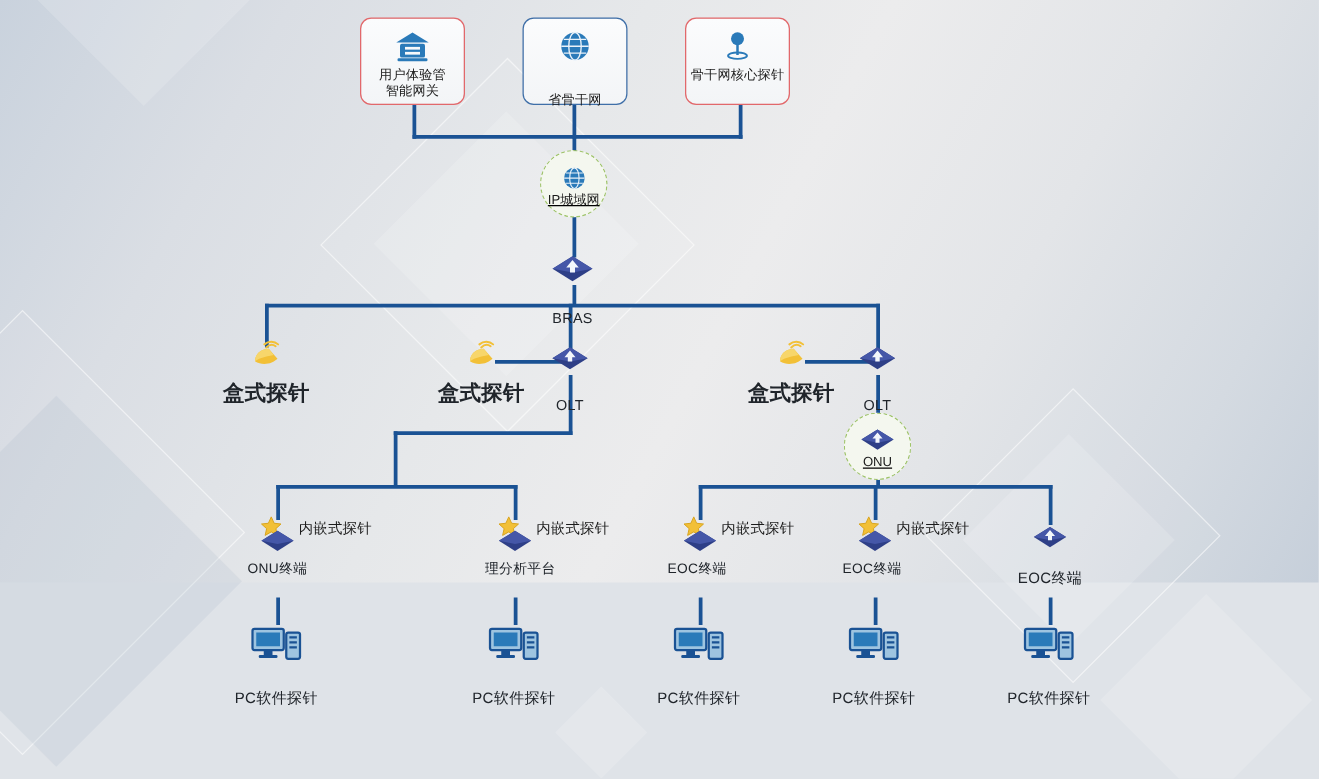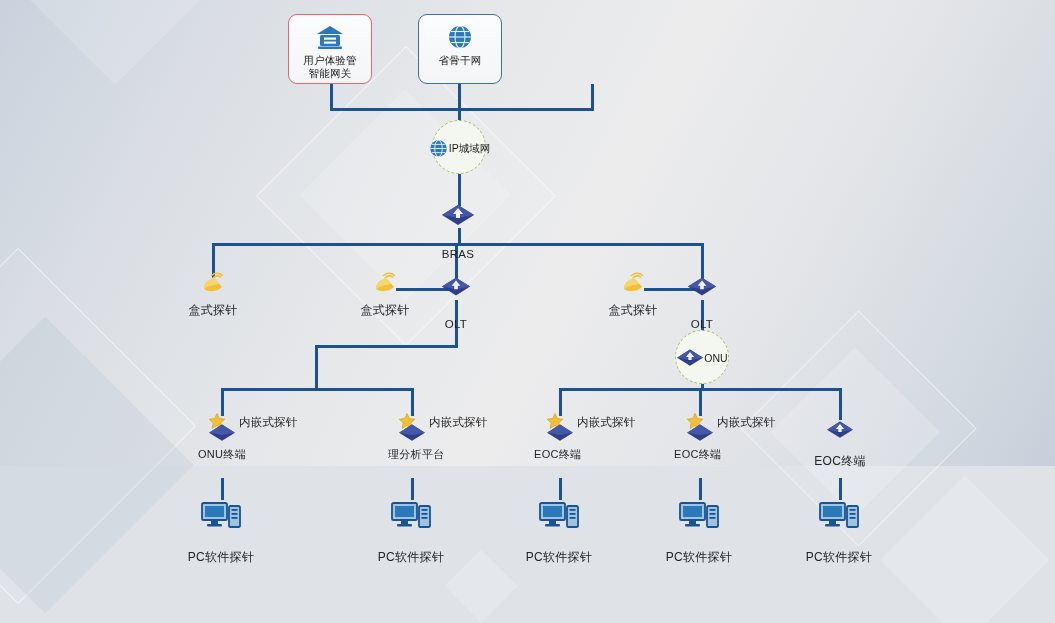--- a/index.html
+++ b/index.html
@@ -34,44 +34,44 @@
   .lnv{width:3px;}
 
   
   .card{
     position:absolute;width:84px;height:70px;border-radius:9px;
     background:linear-gradient(180deg,#fbfcfd 0%,#f3f5f7 100%);
     display:flex;flex-direction:column;align-items:center;justify-content:flex-start;
     box-sizing:border-box;padding-top:8px;
   }
   .card.red{border:1.6px solid #e2686b;}
-  .card.blue{border:1.6px solid #3f6fa8;}
+  .card.blue{border:1.6px solid #3f6fa8;gap:20px;}
   .card .ci{height:28px;display:flex;align-items:center;justify-content:center;}
   .card .cl{
     margin-top:3px;font-size:10.5px;line-height:12.5px;color:#1b1b1b;
     text-align:center;width:78px;letter-spacing:.2px;
   }
 
   
   .circ{
     position:absolute;width:52px;height:52px;border-radius:50%;
     background:#f4f7ef;border:1.5px dashed #9fc46a;
-    display:flex;flex-direction:row;align-items:center;justify-content:center;
+    display:flex;flex-direction:column;align-items:center;justify-content:center;text-decoration:underline;
   }
   .circ .ci{height:24px;display:flex;align-items:flex-end;justify-content:center;}
   .circ .cl{font-size:10.5px;color:#1b1b1b;line-height:12px;margin-top:1px;white-space:nowrap;}
 
   
   .node{position:absolute;display:flex;flex-direction:column;align-items:center;}
   .node .nl{font-size:11.5px;color:#20252b;line-height:14px;white-space:nowrap;margin-top:14px;letter-spacing:.3px;}
   .node .nl.cn{font-size:12px;}
 
   
   .probe{position:absolute;display:flex;flex-direction:column;align-items:center;}
-  .probe .pl{font-size:12px;color:#20252b;white-space:nowrap;margin-top:2px;letter-spacing:.3px;}
+  .probe .pl{font-size:17px;color:#20252b;white-space:nowrap;margin-top:2px;letter-spacing:.3px;font-weight:bold;}
 
   
   .emb{position:absolute;}
   .emb .row{display:flex;align-items:flex-start;}
   .emb .stack{position:relative;width:34px;height:30px;}
   .emb .star{position:absolute;left:2px;top:-2px;}
   .emb .dia{position:absolute;left:3px;top:9px;}
   .emb .il{font-size:11.5px;color:#1b1b1b;white-space:nowrap;margin-top:1px;letter-spacing:.2px;font-family:Liberation Serif, serif;}
   .emb .under{font-size:11px;color:#20252b;white-space:nowrap;margin-top:3px;letter-spacing:.3px;}
 </style>
@@ -149,20 +149,30 @@
           <ellipse cx="14" cy="14" rx="5" ry="11"></ellipse>
           <line x1="3" y1="14" x2="25" y2="14"></line>
           <line x1="5" y1="8.5" x2="23" y2="8.5"></line>
           <line x1="5" y1="19.5" x2="23" y2="19.5"></line>
         </g>
       </svg>
     </div>
     <div class="cl">省骨干网</div>
   </div>
 
+  <div class="card red" style="left:548px;top:14px;">
+    <div class="ci">
+      <svg width="26" height="28" viewBox="0 0 26 28">
+        <circle cx="13" cy="8" r="5.2" fill="#2a7ab9"></circle>
+        <rect x="12" y="11" width="2" height="10" fill="#2a7ab9"></rect>
+        <ellipse cx="13" cy="21.5" rx="7.5" ry="2.6" fill="none" stroke="#2a7ab9" stroke-width="1.6"></ellipse>
+      </svg>
+    </div>
+    <div class="cl">骨干网核心探针</div>
+  </div>
 
   <div class="circ" style="left:432px;top:120px;">
     <div class="ci">
       <svg width="21" height="21" viewBox="0 0 28 28">
         <circle cx="14" cy="14" r="11" fill="#2a7ab9"></circle>
         <g stroke="#eaf2f9" stroke-width="1.2" fill="none">
           <ellipse cx="14" cy="14" rx="5" ry="11"></ellipse>
           <line x1="3" y1="14" x2="25" y2="14"></line>
           <line x1="5" y1="8.5" x2="23" y2="8.5"></line>
           <line x1="5" y1="19.5" x2="23" y2="19.5"></line>

